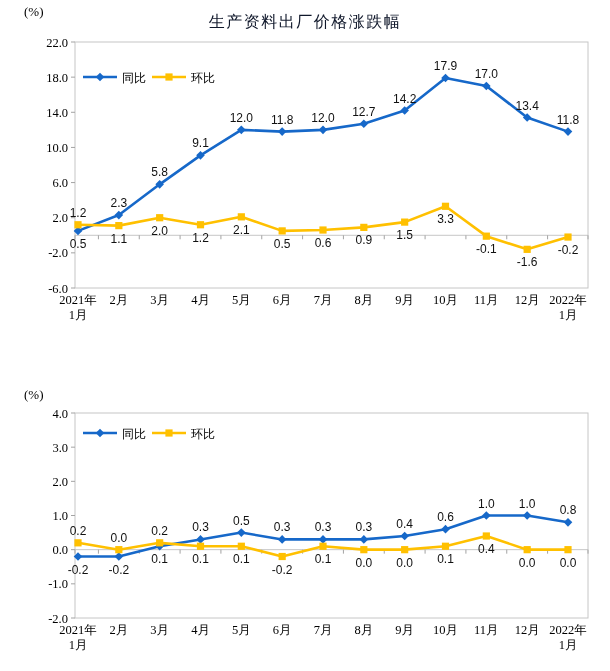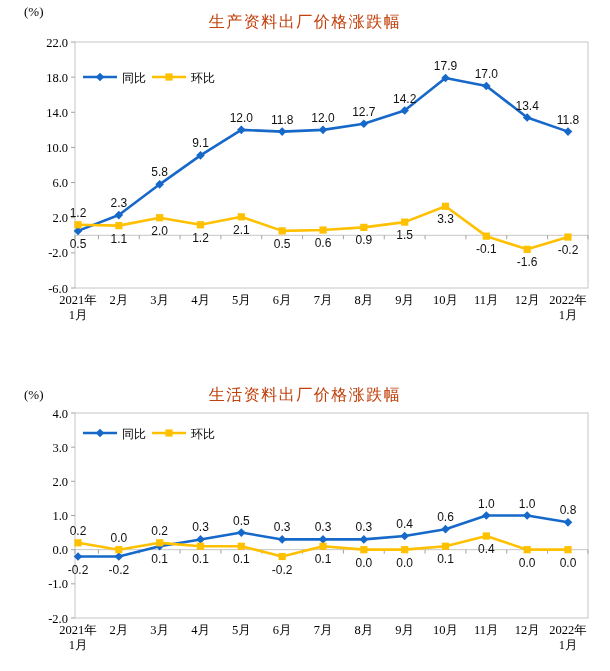--- a/index.html
+++ b/index.html
@@ -1,21 +1,21 @@
 <!DOCTYPE html>
 <html><head>
 <meta charset="utf-8">
 <style>
   html,body{margin:0;padding:0;background:#ffffff;}
   body{width:610px;height:671px;overflow:hidden;font-family:"Liberation Sans",sans-serif;}
   .canvas{position:relative;width:610px;height:671px;background:#ffffff;}
   .chart{position:absolute;left:0;width:610px;}
   .chart svg{position:absolute;left:0;top:0;display:block;}
   .unit{position:absolute;left:24px;font-family:"Liberation Serif",serif;font-size:13px;color:#000;}
-  .title{position:absolute;left:0;right:0;text-align:center;font-size:16px;letter-spacing:1.5px;color:#c2410c;
+  .title{position:absolute;left:0;right:0;text-align:center;font-size:16px;letter-spacing:1.5px;color:#0f172a;
          font-family:"Liberation Sans",sans-serif;}
 </style>
 </head>
 <body>
 
 <div class="canvas">
 
   <div class="chart" style="top:0;height:345px">
     <svg id="svg0" width="610" height="345">
         <rect x="75" y="42" width="513" height="246" fill="none" stroke="#c6c6c6" stroke-width="1"></rect>
@@ -232,16 +232,15 @@
         <text x="323" y="259" fill="#000" text-anchor="middle" font-size="12.5" font-family="&quot;Liberation Serif&quot;, serif">7月</text>
         <text x="363.8333333333333" y="259" fill="#000" text-anchor="middle" font-size="12.5" font-family="&quot;Liberation Serif&quot;, serif">8月</text>
         <text x="404.6666666666667" y="259" fill="#000" text-anchor="middle" font-size="12.5" font-family="&quot;Liberation Serif&quot;, serif">9月</text>
         <text x="445.5" y="259" fill="#000" text-anchor="middle" font-size="12.5" font-family="&quot;Liberation Serif&quot;, serif">10月</text>
         <text x="486.3333333333333" y="259" fill="#000" text-anchor="middle" font-size="12.5" font-family="&quot;Liberation Serif&quot;, serif">11月</text>
         <text x="527.1666666666667" y="259" fill="#000" text-anchor="middle" font-size="12.5" font-family="&quot;Liberation Serif&quot;, serif">12月</text>
         <text x="568" y="259" fill="#000" text-anchor="middle" font-size="12.5" font-family="&quot;Liberation Serif&quot;, serif">2022年</text>
         <text x="568" y="274" fill="#000" text-anchor="middle" font-size="12.5" font-family="&quot;Liberation Serif&quot;, serif">1月</text>
       </svg>
     <div class="unit" style="top:12px">(%)</div>
-    <div class="title" style="top:10px">生活资料出厂价格涨跌幅</div>
   </div>
 
 </div>
 
 </body></html>

